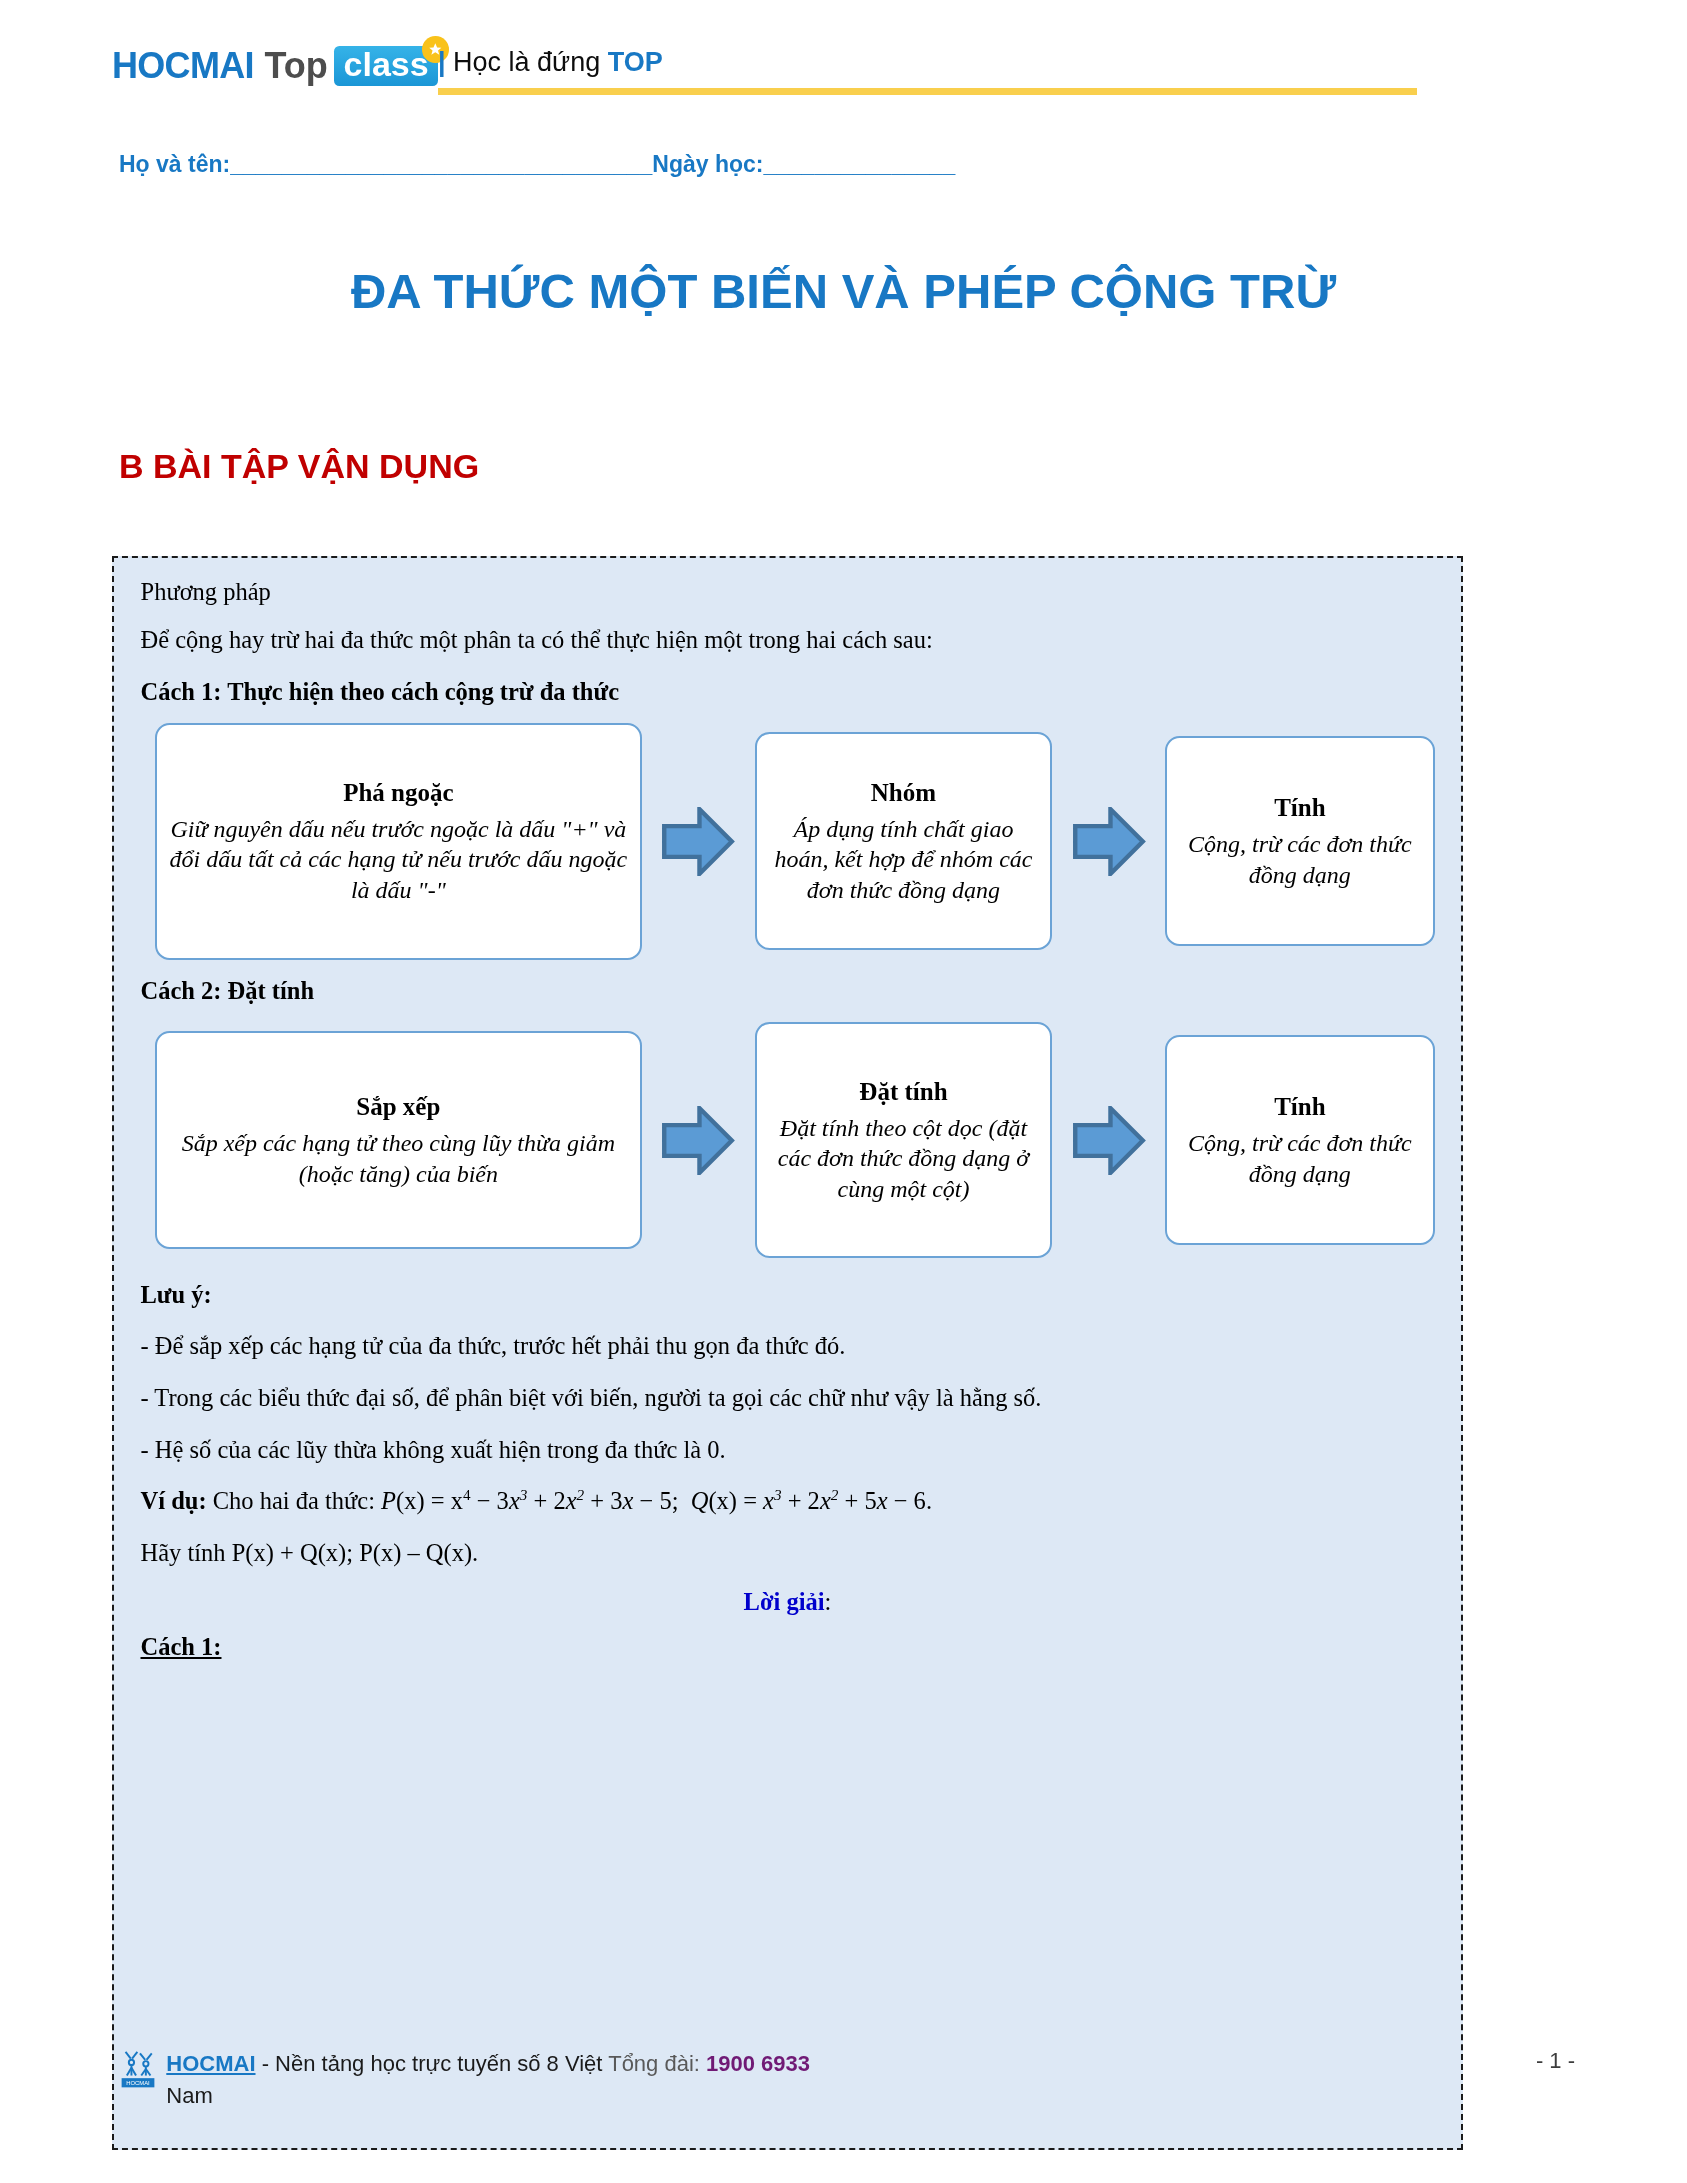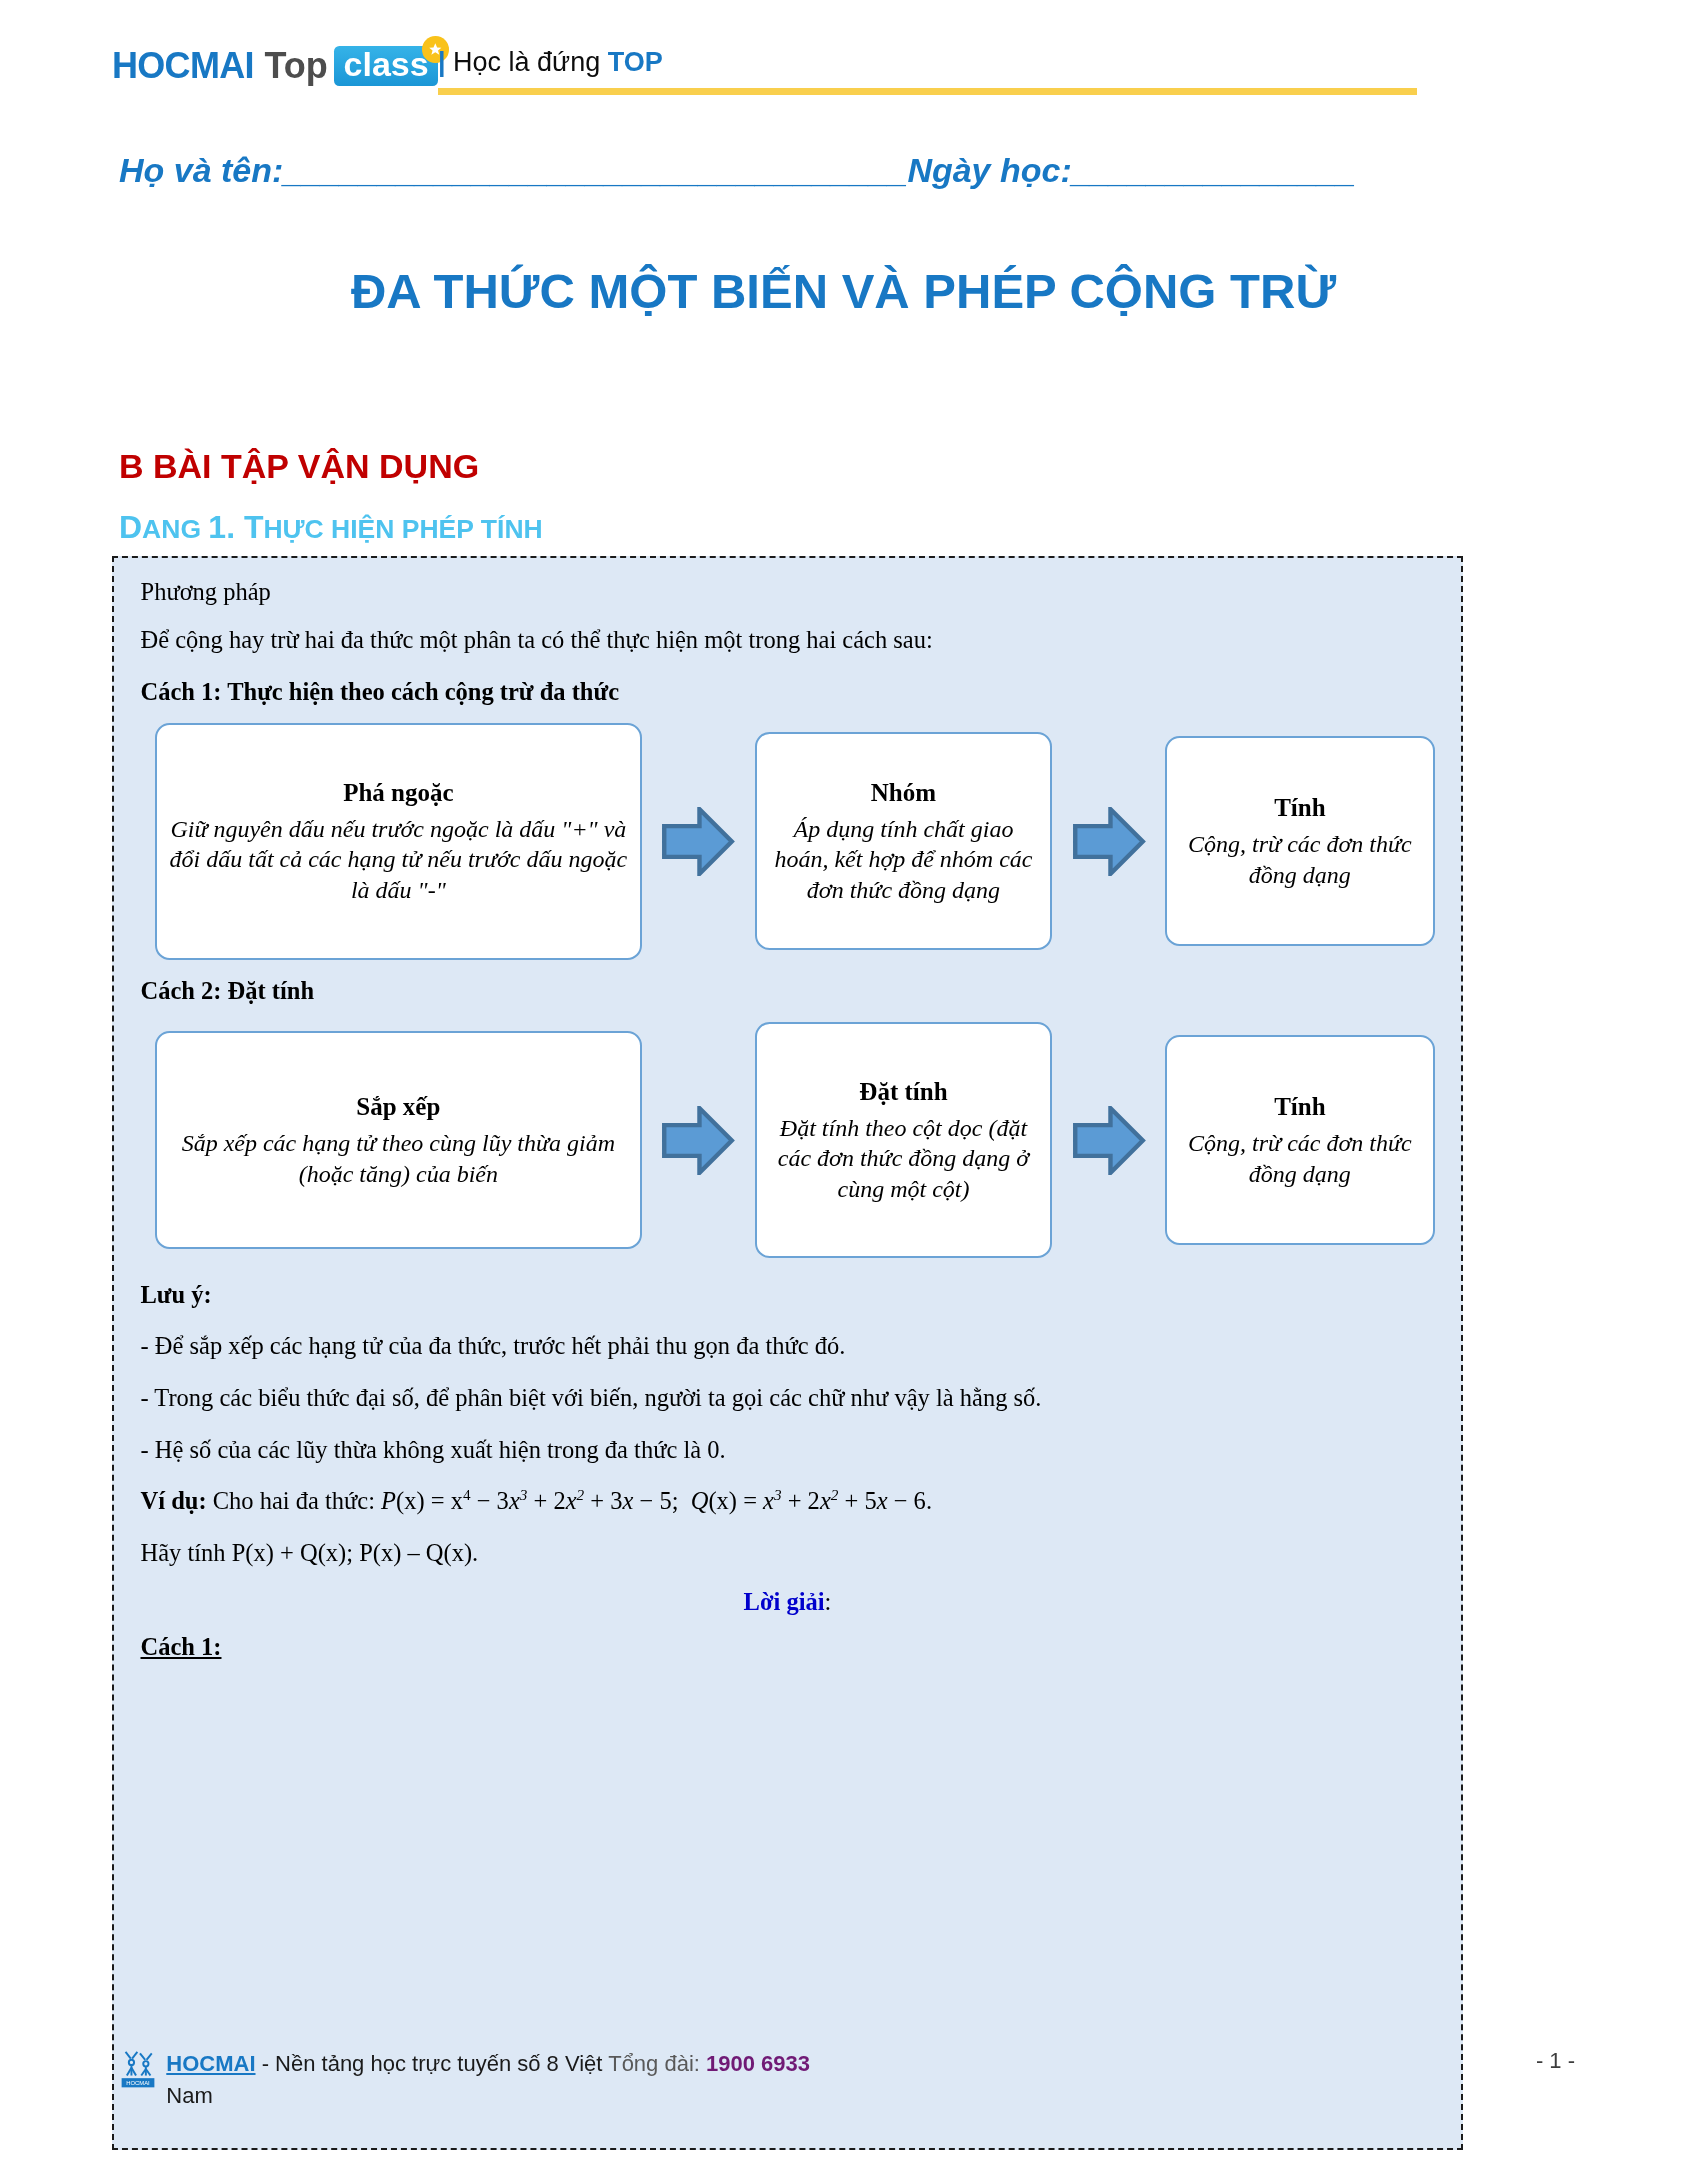--- a/index.html
+++ b/index.html
@@ -108,24 +108,23 @@
   }
 
   
   .namedate {
     position: absolute;
     top: 151px;
     left: 119px;
     right: 112px;
     font-family: "Liberation Sans", sans-serif;
     font-weight: bold;
-    font-size: 34px;
+    font-size: 23px;
     color: #1878c4;
     white-space: nowrap;
-    font-style: italic;
   }
 
   
   .doc-title {
     position: absolute;
     top: 263px;
     left: 112px;
     right: 112px;
     text-align: center;
     font-family: "Liberation Sans", sans-serif;
@@ -316,21 +315,20 @@
     </div>
   </div>
 
   <div class="namedate">
     <span>Họ và tên:</span><span>_________________________________</span><span>Ngày học:</span><span>_______________</span>
   </div>
 
   <div class="doc-title">ĐA THỨC MỘT BIẾN VÀ PHÉP CỘNG TRỪ</div>
 
   <div class="section-b">B BÀI TẬP VẬN DỤNG</div>
-  <div class="section-dang"><span class="big">D</span><span>ANG </span><span class="big">1. T</span><span>HỰC HIỆN PHÉP TÍNH</span></div>
 
   <div class="method-box">
 
     <p class="p-text tight">Phương pháp</p>
     <p class="p-text">Để cộng hay trừ hai đa thức một phân ta có thể thực hiện một trong hai cách sau:</p>
     <p class="p-text p-bold tight">Cách 1: Thực hiện theo cách cộng trừ đa thức</p>
 
     <div class="flow-row row1-wrap">
       <div class="spacer-left"></div>
       <div class="flow-card card-a">

